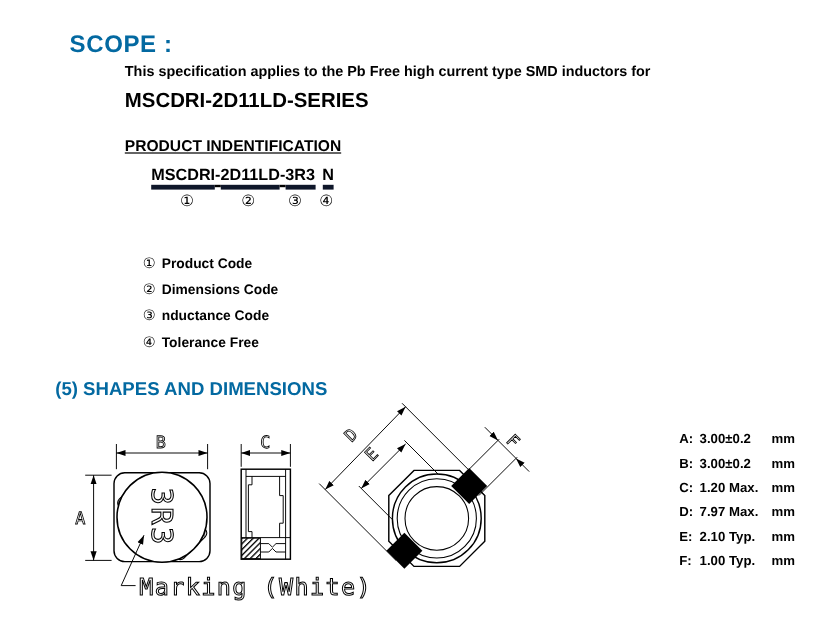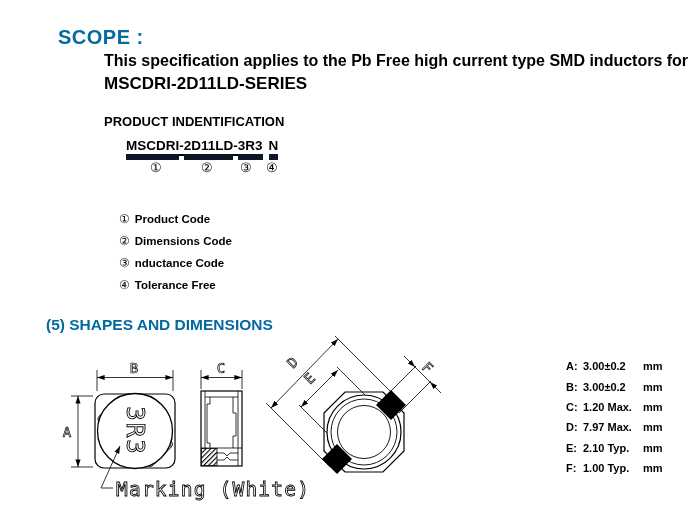--- a/index.html
+++ b/index.html
@@ -3,25 +3,25 @@
 <meta charset="utf-8">
 <style>
   html,body{margin:0;padding:0;background:#fff;}
   .page{
     position:relative;width:697px;height:523px;background:#ffffff;
     font-family:"Liberation Sans",sans-serif;color:#000;overflow:hidden;
   }
   .abs{position:absolute;}
   .green-heading{color:#0369a1;font-weight:bold;}
   .scope-heading{left:58px;top:26px;font-size:20px;letter-spacing:.5px;}
-  .scope-line1{left:104px;top:52px;font-size:16px;font-weight:bold;white-space:nowrap;}
+  .scope-line1{left:104px;top:52px;font-size:12px;font-weight:bold;white-space:nowrap;}
   .scope-line2{left:104px;top:74px;font-size:17px;font-weight:bold;white-space:nowrap;}
-  .pid-heading{left:104px;top:114px;font-size:13px;font-weight:bold;white-space:nowrap;}
+  .pid-heading{left:104px;top:114px;font-size:13px;font-weight:bold;white-space:nowrap;text-decoration:underline;}
   .part-number{left:126px;top:138px;font-size:13.5px;font-weight:bold;white-space:nowrap;}
-  .pn-seg{border-bottom:6px solid #0f172a;padding-bottom:1px;}
+  .pn-seg{border-bottom:4px solid #0f172a;padding-bottom:1px;}
   .pn-sep{border-bottom:2px solid #000;padding-bottom:1px;}
   .pn-space{display:inline-block;width:6px;}
   .pn-markers span{position:absolute;top:160px;font-size:13px;font-weight:400;}
   .m1{left:150px;} .m2{left:201px;} .m3{left:240px;} .m4{left:266px;}
   .code-item{left:119px;font-size:11.5px;font-weight:bold;white-space:nowrap;}
   .code-item .marker{font-weight:400;margin-right:5px;font-size:12px;}
   .c0{top:212px;} .c1{top:234px;} .c2{top:256px;} .c3{top:278px;}
   .shapes-heading{left:46px;top:316px;font-size:15.5px;white-space:nowrap;}
   .dims-table{left:566px;top:356px;width:128px;}
   .dim-row{display:flex;align-items:center;height:20.4px;font-size:11px;font-weight:bold;}

